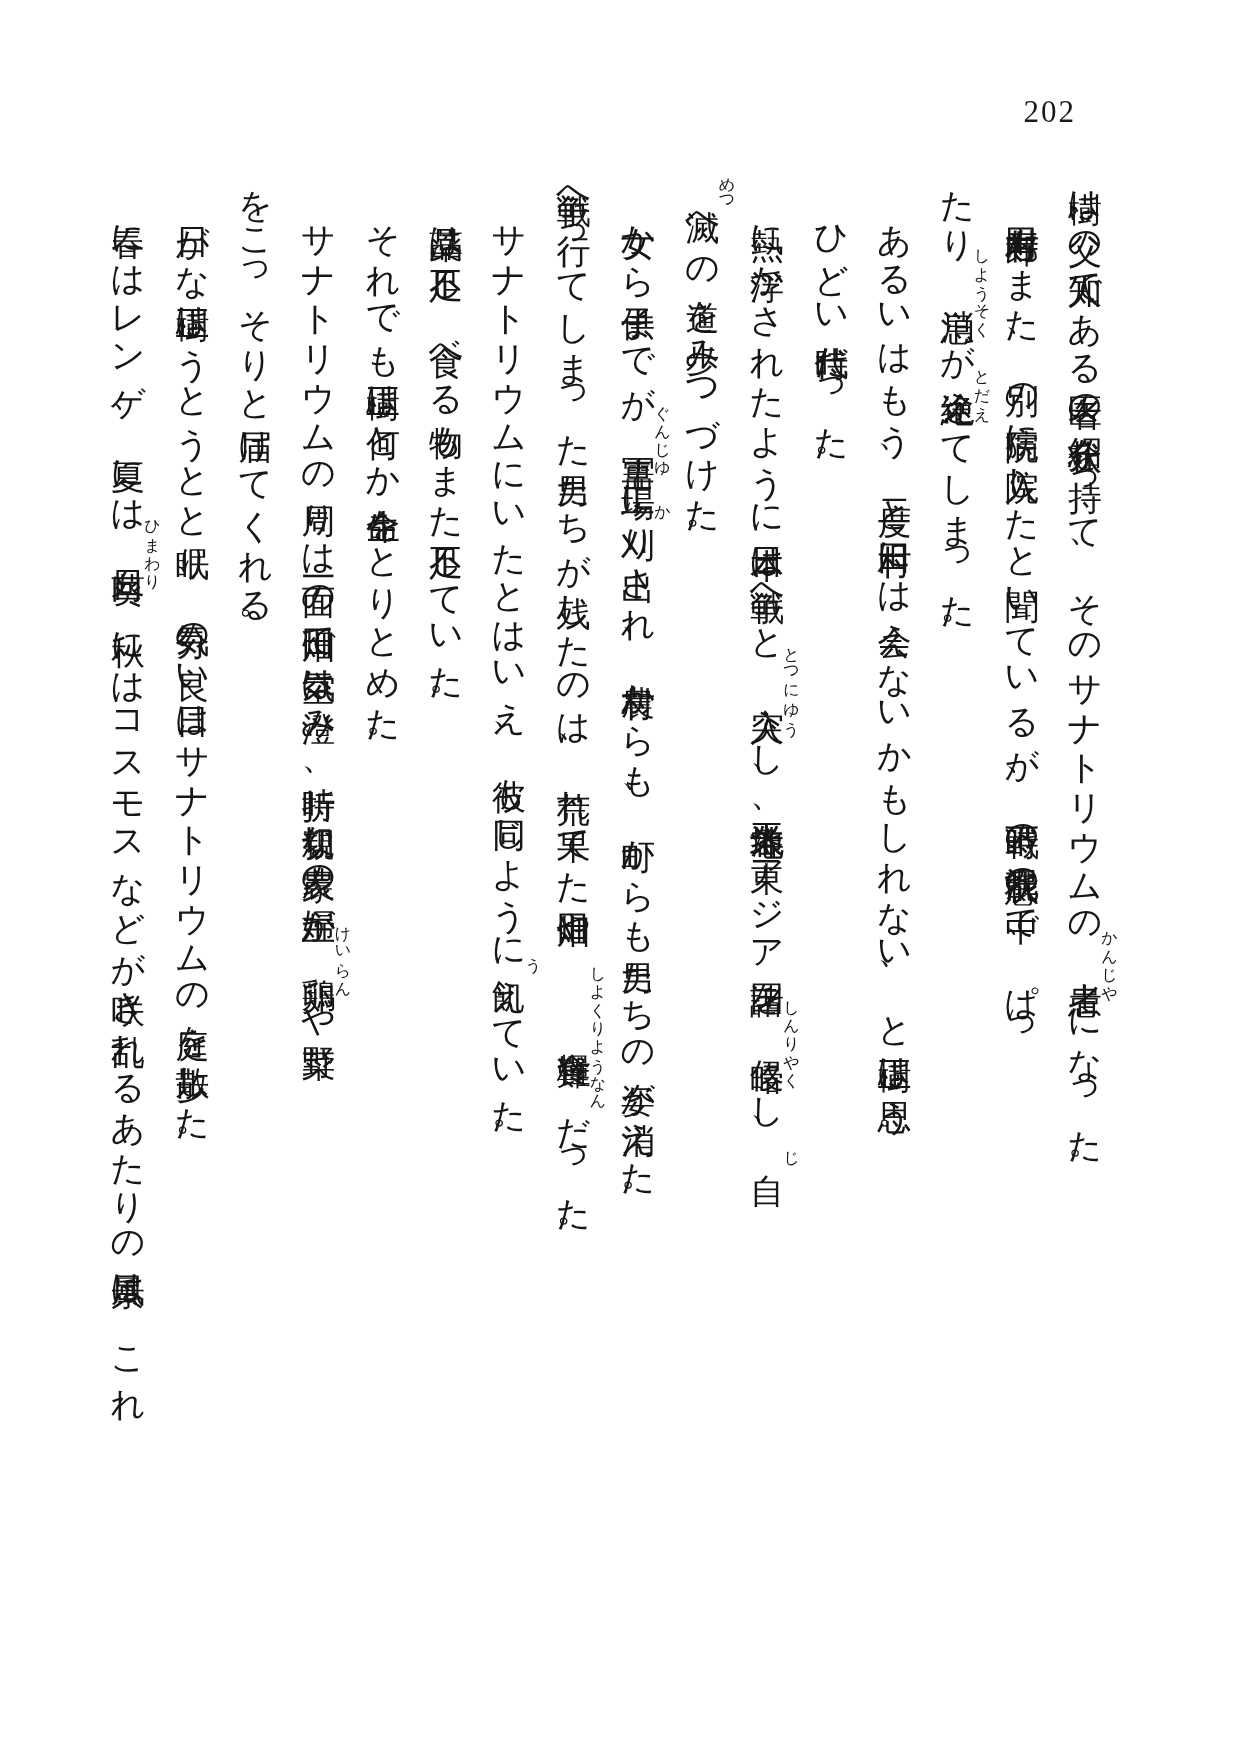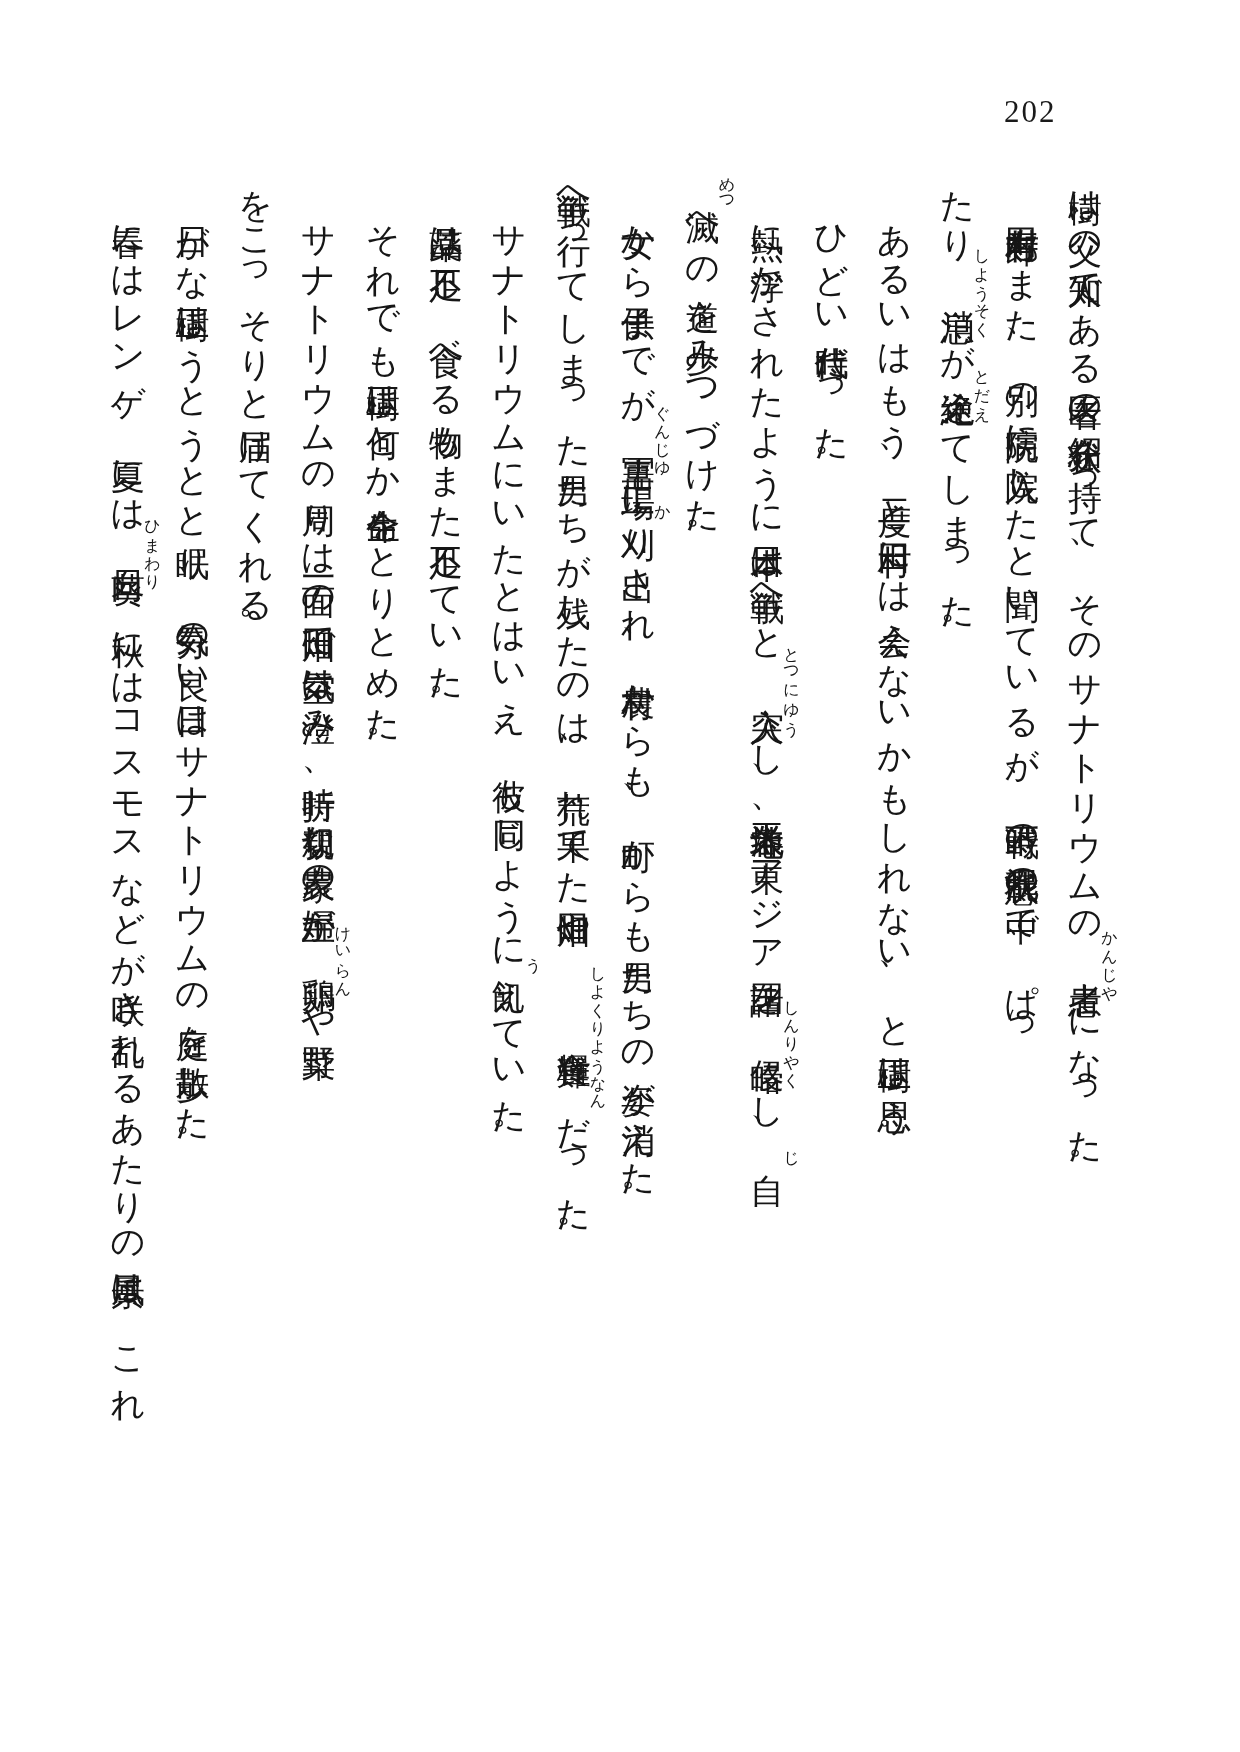--- a/index.html
+++ b/index.html
@@ -15,21 +15,21 @@
     background: #ffffff;
     color: #161616;
     font-family: "Liberation Serif", "DejaVu Serif", serif;
     overflow: hidden;
   }
   .page-number {
     position: absolute;
     top: 94px;
     left: 1004px;
     width: 72px;
-    text-align: left;
+    text-align: right;
     font-size: 31px;
     letter-spacing: 2px;
     color: #1a1a1a;
   }
   .text-block {
     position: absolute;
     top: 166px;
     right: 122px;
     height: 1414px;
     writing-mode: vertical-rl;

